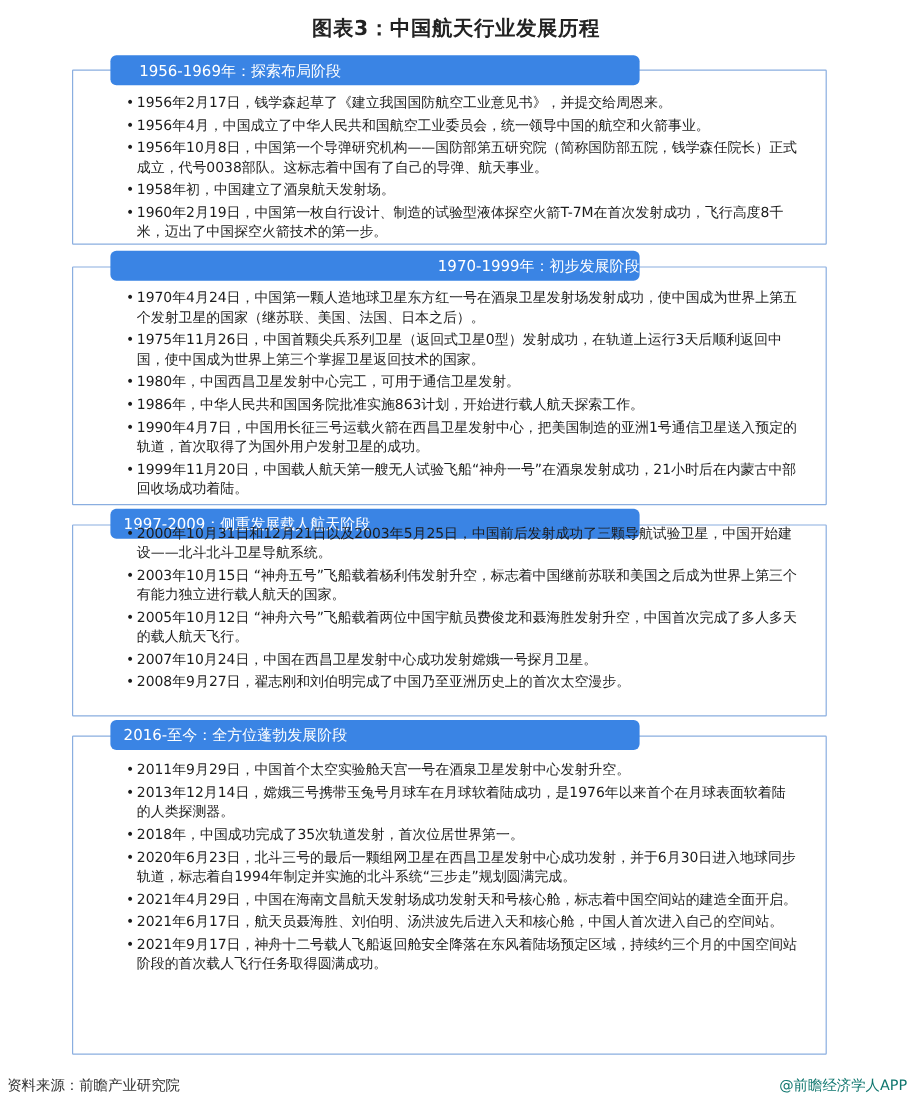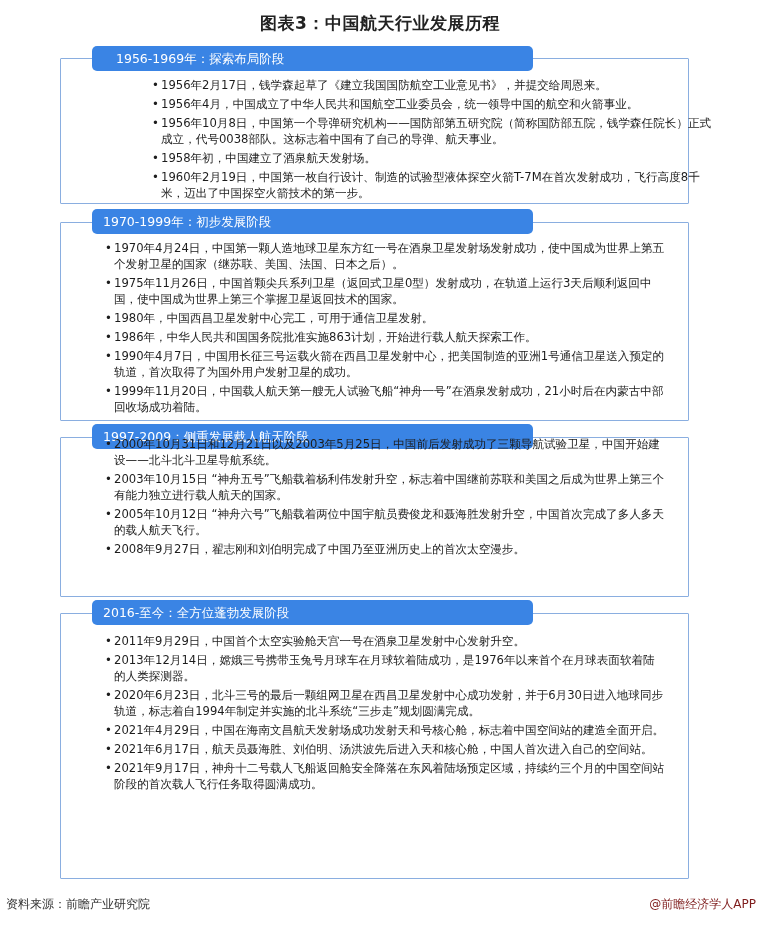--- a/index.html
+++ b/index.html
@@ -9,62 +9,64 @@
            font-size:17px; font-weight:bold; color:#222; letter-spacing:0.5px; }
   .section { position:absolute; left:60px; width:629px; border:1.5px solid #8aaee0;
              border-radius:1px; box-sizing:border-box; }
   .tab { position:absolute; left:92px; width:441px; height:25px; background:#3a84e4;
          border-radius:5px; color:#ffffff; font-size:12.5px; line-height:25px;
          padding-left:11px; box-sizing:border-box; }
   .items { position:absolute; left:105px; width:560px; font-size:11.6px; line-height:16px; color:#1c1c1c; }
   .item { margin:0 0 3px 0; padding-left:9px; text-indent:-9px; }
   .item .bullet { display:inline-block; width:9px; text-indent:0; }
   .footer-left { position:absolute; left:6px; top:896px; font-size:12px; color:#333; }
-  .footer-right { position:absolute; right:4px; top:896px; font-size:12px; color:#7f1d1d; }
+  .footer-right { position:absolute; right:4px; top:896px; font-size:12px; color:#0f766e; }
 </style>
 </head>
 <body>
 
 <div class="title">图表3：中国航天行业发展历程</div>
 
 <div class="section" style="top:58px;height:146px;"></div>
 <div class="tab" style="top:46px;padding-left:24px;">1956-1969年：探索布局阶段</div>
-<div class="items" style="top:77px;margin-left:47px;">
+<div class="items" style="top:77px;">
   <div class="item"><span class="bullet">•</span><span>1956年2月17日，钱学森起草了《建立我国国防航空工业意见书》，并提交给周恩来。</span></div>
   <div class="item"><span class="bullet">•</span><span>1956年4月，中国成立了中华人民共和国航空工业委员会，统一领导中国的航空和火箭事业。</span></div>
   <div class="item"><span class="bullet">•</span><span>1956年10月8日，中国第一个导弹研究机构——国防部第五研究院（简称国防部五院，钱学森任院长）正式成立，代号0038部队。这标志着中国有了自己的导弹、航天事业。</span></div>
   <div class="item"><span class="bullet">•</span><span>1958年初，中国建立了酒泉航天发射场。</span></div>
   <div class="item"><span class="bullet">•</span><span>1960年2月19日，中国第一枚自行设计、制造的试验型液体探空火箭T-7M在首次发射成功，飞行高度8千米，迈出了中国探空火箭技术的第一步。</span></div>
 </div>
 
 <div class="section" style="top:222px;height:199px;"></div>
-<div class="tab" style="top:209px;">1970-1999年：初步发展阶段</div>
+<div class="tab" style="top:209px;text-align:right;">1970-1999年：初步发展阶段</div>
 <div class="items" style="top:240px;">
   <div class="item"><span class="bullet">•</span><span>1970年4月24日，中国第一颗人造地球卫星东方红一号在酒泉卫星发射场发射成功，使中国成为世界上第五个发射卫星的国家（继苏联、美国、法国、日本之后）。</span></div>
   <div class="item"><span class="bullet">•</span><span>1975年11月26日，中国首颗尖兵系列卫星（返回式卫星0型）发射成功，在轨道上运行3天后顺利返回中国，使中国成为世界上第三个掌握卫星返回技术的国家。</span></div>
   <div class="item"><span class="bullet">•</span><span>1980年，中国西昌卫星发射中心完工，可用于通信卫星发射。</span></div>
   <div class="item"><span class="bullet">•</span><span>1986年，中华人民共和国国务院批准实施863计划，开始进行载人航天探索工作。</span></div>
   <div class="item"><span class="bullet">•</span><span>1990年4月7日，中国用长征三号运载火箭在西昌卫星发射中心，把美国制造的亚洲1号通信卫星送入预定的轨道，首次取得了为国外用户发射卫星的成功。</span></div>
   <div class="item"><span class="bullet">•</span><span>1999年11月20日，中国载人航天第一艘无人试验飞船“神舟一号”在酒泉发射成功，21小时后在内蒙古中部回收场成功着陆。</span></div>
 </div>
 
 <div class="section" style="top:437px;height:160px;"></div>
 <div class="tab" style="top:424px;">1997-2009：侧重发展载人航天阶段</div>
 <div class="items" style="top:436px;">
   <div class="item"><span class="bullet">•</span><span>2000年10月31日和12月21日以及2003年5月25日，中国前后发射成功了三颗导航试验卫星，中国开始建设——北斗北斗卫星导航系统。</span></div>
   <div class="item"><span class="bullet">•</span><span>2003年10月15日 “神舟五号”飞船载着杨利伟发射升空，标志着中国继前苏联和美国之后成为世界上第三个有能力独立进行载人航天的国家。</span></div>
   <div class="item"><span class="bullet">•</span><span>2005年10月12日 “神舟六号”飞船载着两位中国宇航员费俊龙和聂海胜发射升空，中国首次完成了多人多天的载人航天飞行。</span></div>
+  <div class="item"><span class="bullet">•</span><span>2007年10月24日，中国在西昌卫星发射中心成功发射嫦娥一号探月卫星。</span></div>
   <div class="item"><span class="bullet">•</span><span>2008年9月27日，翟志刚和刘伯明完成了中国乃至亚洲历史上的首次太空漫步。</span></div>
 </div>
 
 <div class="section" style="top:613px;height:266px;"></div>
 <div class="tab" style="top:600px;">2016-至今：全方位蓬勃发展阶段</div>
 <div class="items" style="top:633px;">
   <div class="item"><span class="bullet">•</span><span>2011年9月29日，中国首个太空实验舱天宫一号在酒泉卫星发射中心发射升空。</span></div>
   <div class="item"><span class="bullet">•</span><span>2013年12月14日，嫦娥三号携带玉兔号月球车在月球软着陆成功，是1976年以来首个在月球表面软着陆的人类探测器。</span></div>
+  <div class="item"><span class="bullet">•</span><span>2018年，中国成功完成了35次轨道发射，首次位居世界第一。</span></div>
   <div class="item"><span class="bullet">•</span><span>2020年6月23日，北斗三号的最后一颗组网卫星在西昌卫星发射中心成功发射，并于6月30日进入地球同步轨道，标志着自1994年制定并实施的北斗系统“三步走”规划圆满完成。</span></div>
   <div class="item"><span class="bullet">•</span><span>2021年4月29日，中国在海南文昌航天发射场成功发射天和号核心舱，标志着中国空间站的建造全面开启。</span></div>
   <div class="item"><span class="bullet">•</span><span>2021年6月17日，航天员聂海胜、刘伯明、汤洪波先后进入天和核心舱，中国人首次进入自己的空间站。</span></div>
   <div class="item"><span class="bullet">•</span><span>2021年9月17日，神舟十二号载人飞船返回舱安全降落在东风着陆场预定区域，持续约三个月的中国空间站阶段的首次载人飞行任务取得圆满成功。</span></div>
 </div>
 
 <div class="footer-left">资料来源：前瞻产业研究院</div>
 <div class="footer-right">@前瞻经济学人APP</div>
 
 </body></html>

